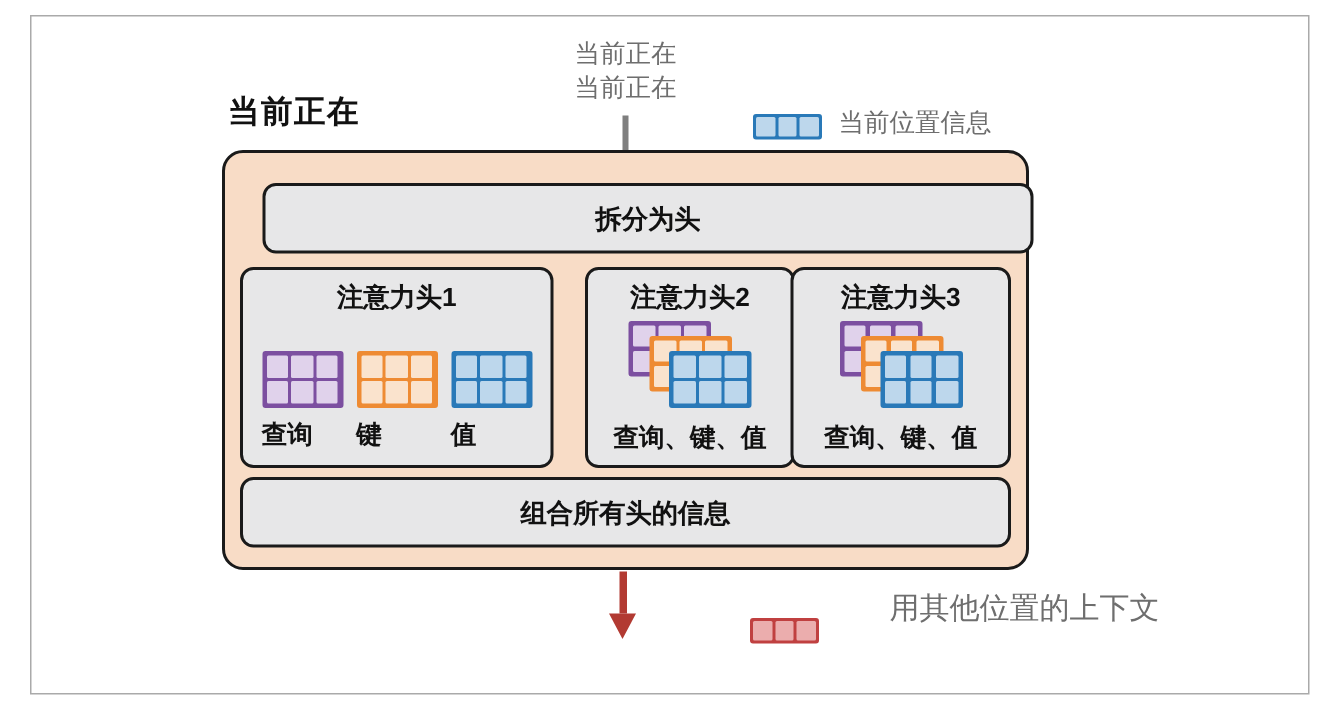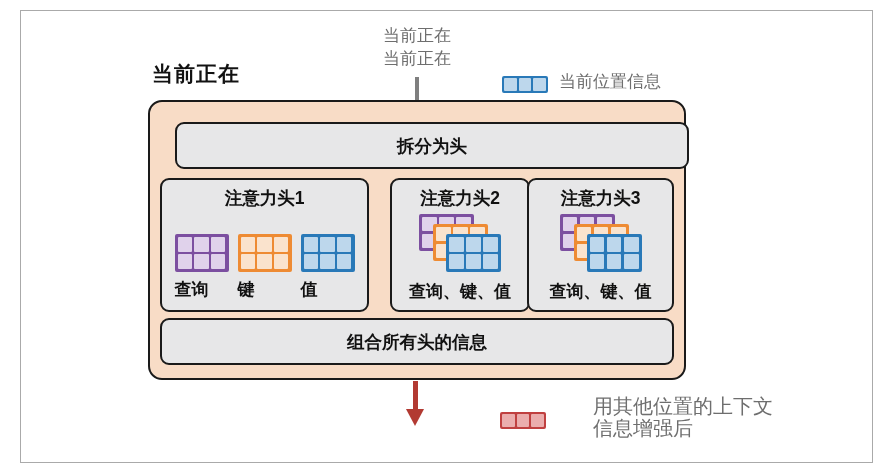--- a/index.html
+++ b/index.html
@@ -228,15 +228,14 @@
 
   <div class="legend-bottom-cells">
     <div class="grid grid-red legend-grid">
         <div class="cell"></div>
         <div class="cell"></div>
         <div class="cell"></div>
       </div>
   </div>
   <div class="legend-bottom-text">
     <div>用其他位置的上下文</div>
-    <div>信息增强后</div>
   </div>
 </div>
 
 </body></html>

